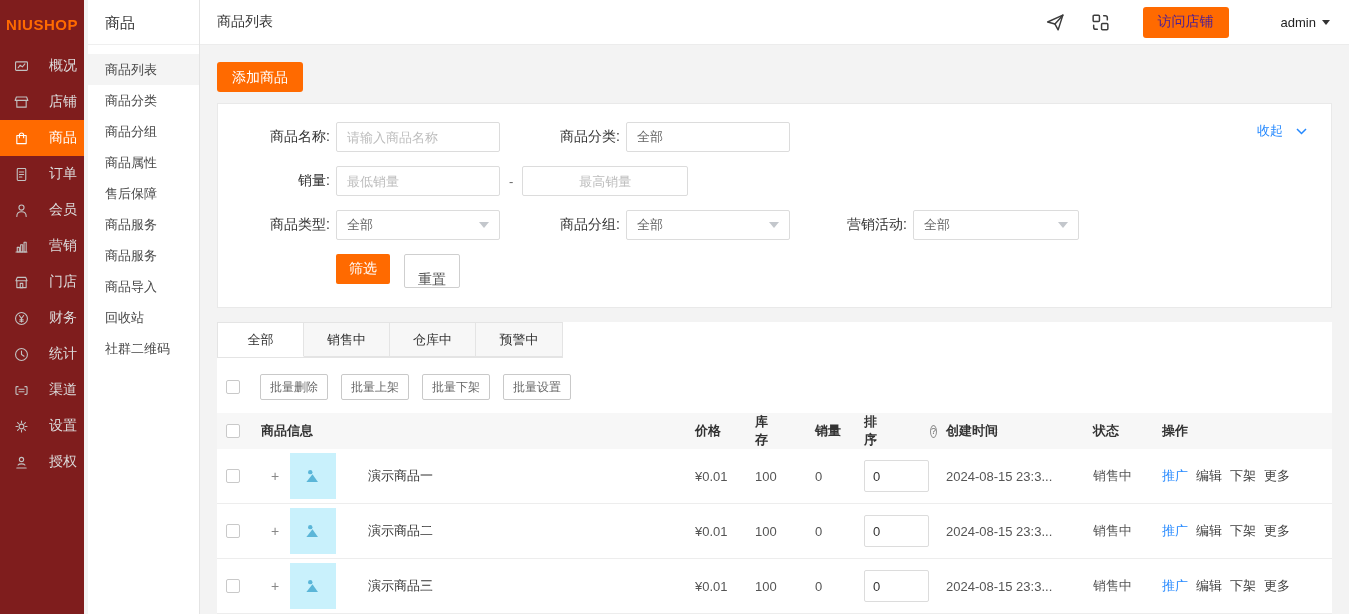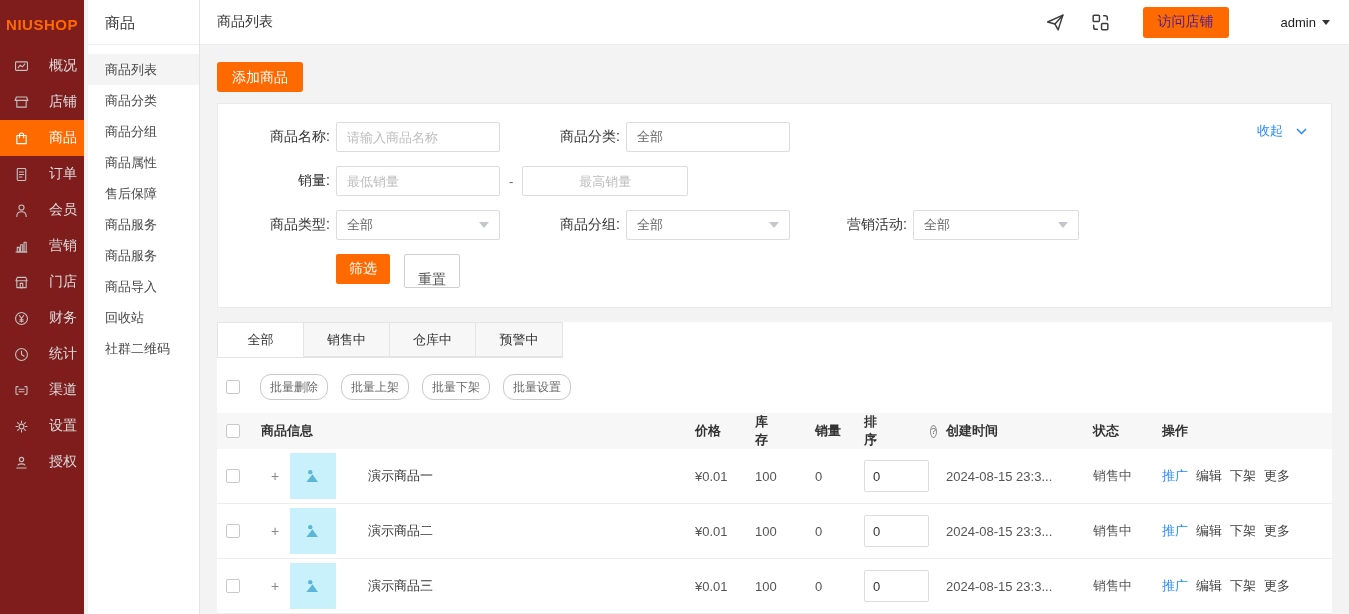--- a/index.html
+++ b/index.html
@@ -78,21 +78,21 @@
   .list-card { margin-top:14px; background:#fff; min-height:340px; }
   .tabs { display:inline-flex; border:1px solid #e4e4e4; background:#f7f7f7; }
   .tab { width:86px; height:34px; line-height:34px; text-align:center; font-size:13px; color:#333;
     border-right:1px solid #e4e4e4; border-bottom:1px solid #e4e4e4; background:#f7f7f7; cursor:pointer; }
   .tab:last-child { border-right:none; }
   .tab.active { background:#fff; border-bottom-color:#fff; }
 
   .batch-row { display:flex; align-items:center; padding:16px 0 13px 9px; }
   .checkbox { width:14px; height:14px; border:1px solid #c9c9c9; border-radius:2px; background:#fff;
     flex:none; cursor:pointer; }
-  .batch-btn { height:26px; padding:0 9px; border:1px solid #c9c9c9; border-radius:11px; background:#fff;
+  .batch-btn { height:26px; padding:0 9px; border:1px solid #c9c9c9; border-radius:2px; background:#fff;
     color:#666; font-size:12px; margin-left:13px; cursor:pointer; font-family:inherit; }
   .batch-btn:first-of-type { margin-left:20px; }
 
   .grid-header, .grid-row { display:grid;
     grid-template-columns:44px auto 60px 60px 49px 82px 147px 69px 178px; align-items:center; }
   .grid-header { height:36px; background:#f7f7f7; font-weight:bold; font-size:13px; color:#333; }
   .cell-pad { padding-left:8px; }
   .cell-check { padding-left:9px; display:flex; align-items:center; }
   .grid-row { height:55px; border-bottom:1px solid #ededed; font-size:13px; color:#555; }
   .info-cell { display:flex; align-items:center; }

